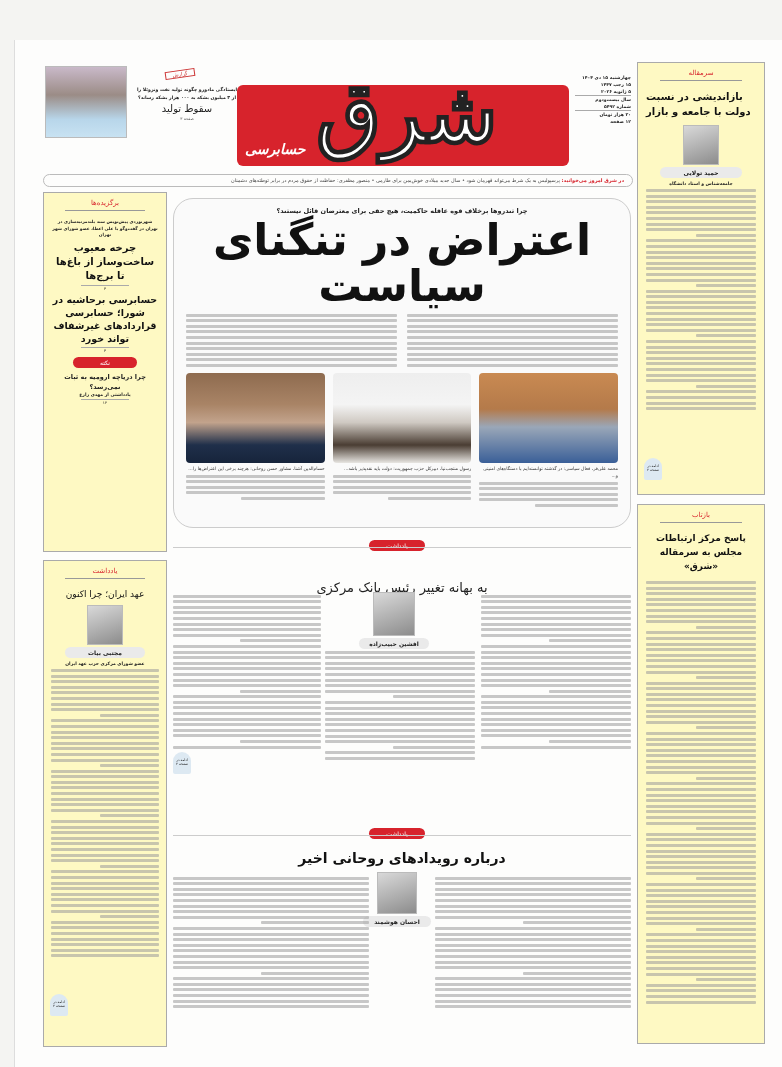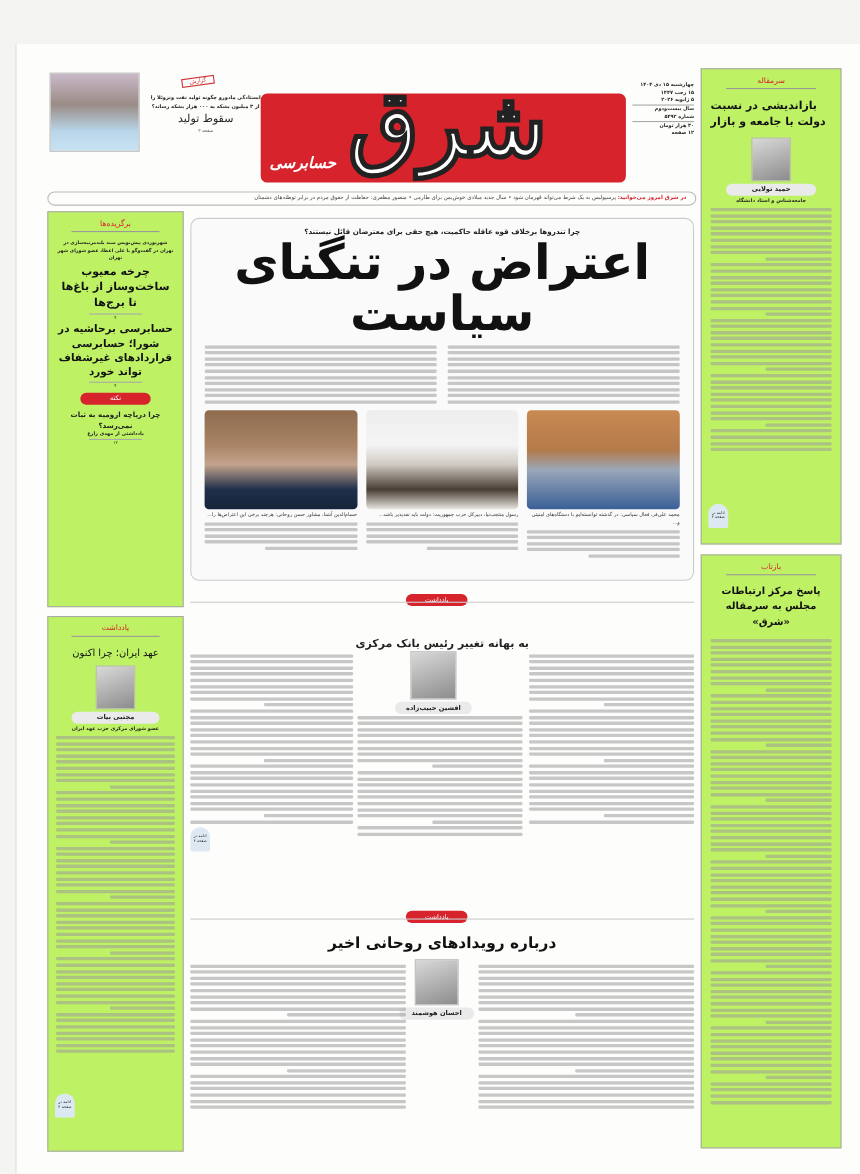--- a/index.html
+++ b/index.html
@@ -1,20 +1,20 @@
 <!DOCTYPE html>
 <html><head>
 <meta charset="utf-8">
 <style>
 *{box-sizing:border-box;margin:0;padding:0}
 body{width:782px;height:1067px;background:#f4f4f2;font-family:"DejaVu Sans",sans-serif;direction:rtl;position:relative;overflow:hidden;color:#222}
 .page{position:absolute;left:14px;top:40px;width:768px;height:1027px;background:#fdfdfc;border-left:1px solid #ddd}
 .abs{position:absolute}
 .line{height:3px;margin:2.6px 0;background:#9a9a9a;opacity:.55;border-radius:1px}
-.frame{border:1px solid #aaa;background:#bef264}
+.frame{border:1px solid #aaa;background:#fef9c3}
 .kicker{color:#d7232c;font-size:7px;text-align:center}
 .rule{height:6px;border-top:1px solid #999;margin:3px 14px;position:relative}
 .pill{background:#d7232c;color:#fff;font-size:6px;text-align:center;border-radius:8px;padding:2px 0}
 .photo{background:linear-gradient(160deg,#d9d9d9,#8c8c8c);border:1px solid #bbb}
 .name-tag{background:#eaeaea;border-radius:8px;font-size:6px;text-align:center;padding:2px;color:#222;font-weight:bold}
 h1,h2,h3{font-weight:bold;color:#111}
 </style>
 </head>
 <body>
 
@@ -265,21 +265,21 @@
         <div class="line"></div>
         <div class="line"></div>
         <div class="line"></div>
         <div class="line"></div>
         <div class="line"></div>
         <div class="line"></div>
       </div>
     <div class="abs" style="left:6px;bottom:30px;width:18px;height:22px;background:#dde9f2;border-radius:9px 9px 2px 2px;font-size:3.5px;text-align:center;padding-top:6px;">ادامه در صفحه ۲</div>
   </div>
 
-  <div class="abs" style="left:158px;top:158px;width:458px;height:330px;border:1px solid #ccc;border-radius:8px;background:#fafafa;padding:6px 12px;">
+  <div class="abs" style="left:158px;top:158px;width:458px;height:330px;border:1px solid #ccc;border-radius:20px;background:#fafafa;padding:6px 12px;">
     <div style="font-size:6.5px;text-align:center;font-weight:bold;line-height:12px">چرا تندروها برخلاف قوه عاقله حاکمیت، هیچ حقی برای معترضان قائل نیستند؟</div>
     <h1 style="font-size:44px;line-height:46px;text-align:center;font-weight:900;letter-spacing:-1px">اعتراض در تنگنای سیاست</h1>
     <div id="main-body" style="display:flex;gap:10px;margin-top:2px;height:58px;overflow:hidden">
         <div style="flex: 1 1 0%;">
           <div class="line"></div>
           <div class="line"></div>
           <div class="line"></div>
           <div class="line"></div>
           <div class="line"></div>
           <div class="line"></div>
@@ -328,21 +328,21 @@
           <div class="line"></div>
           <div class="line"></div>
           <div class="line" style="width:60%"></div>
       </div>
     </div>
   </div>
 
   <div class="abs" style="left:158px;top:500px;width:458px;height:285px;">
     <div class="abs pill" style="left:196px;top:0;width:56px">یادداشت</div>
     <div class="abs" style="left:0;top:7px;width:458px;border-top:1px solid #ccc"></div>
-    <div class="abs" style="left:0;top:40px;width:458px;text-align:center;font-size:10px;font-weight:bold">به بهانه تغییر رئیس بانک مرکزی</div>
+    <div class="abs" style="left:0;top:40px;width:458px;text-align:center;font-size:13px;font-weight:normal">به بهانه تغییر رئیس بانک مرکزی</div>
     <div class="abs" id="mid-col-r" style="left:308px;top:52px;width:150px">
         <div class="line"></div>
         <div class="line"></div>
         <div class="line"></div>
         <div class="line"></div>
         <div class="line"></div>
         <div class="line"></div>
         <div class="line"></div>
         <div class="line"></div>
         <div class="line" style="width: 55%;"></div>

